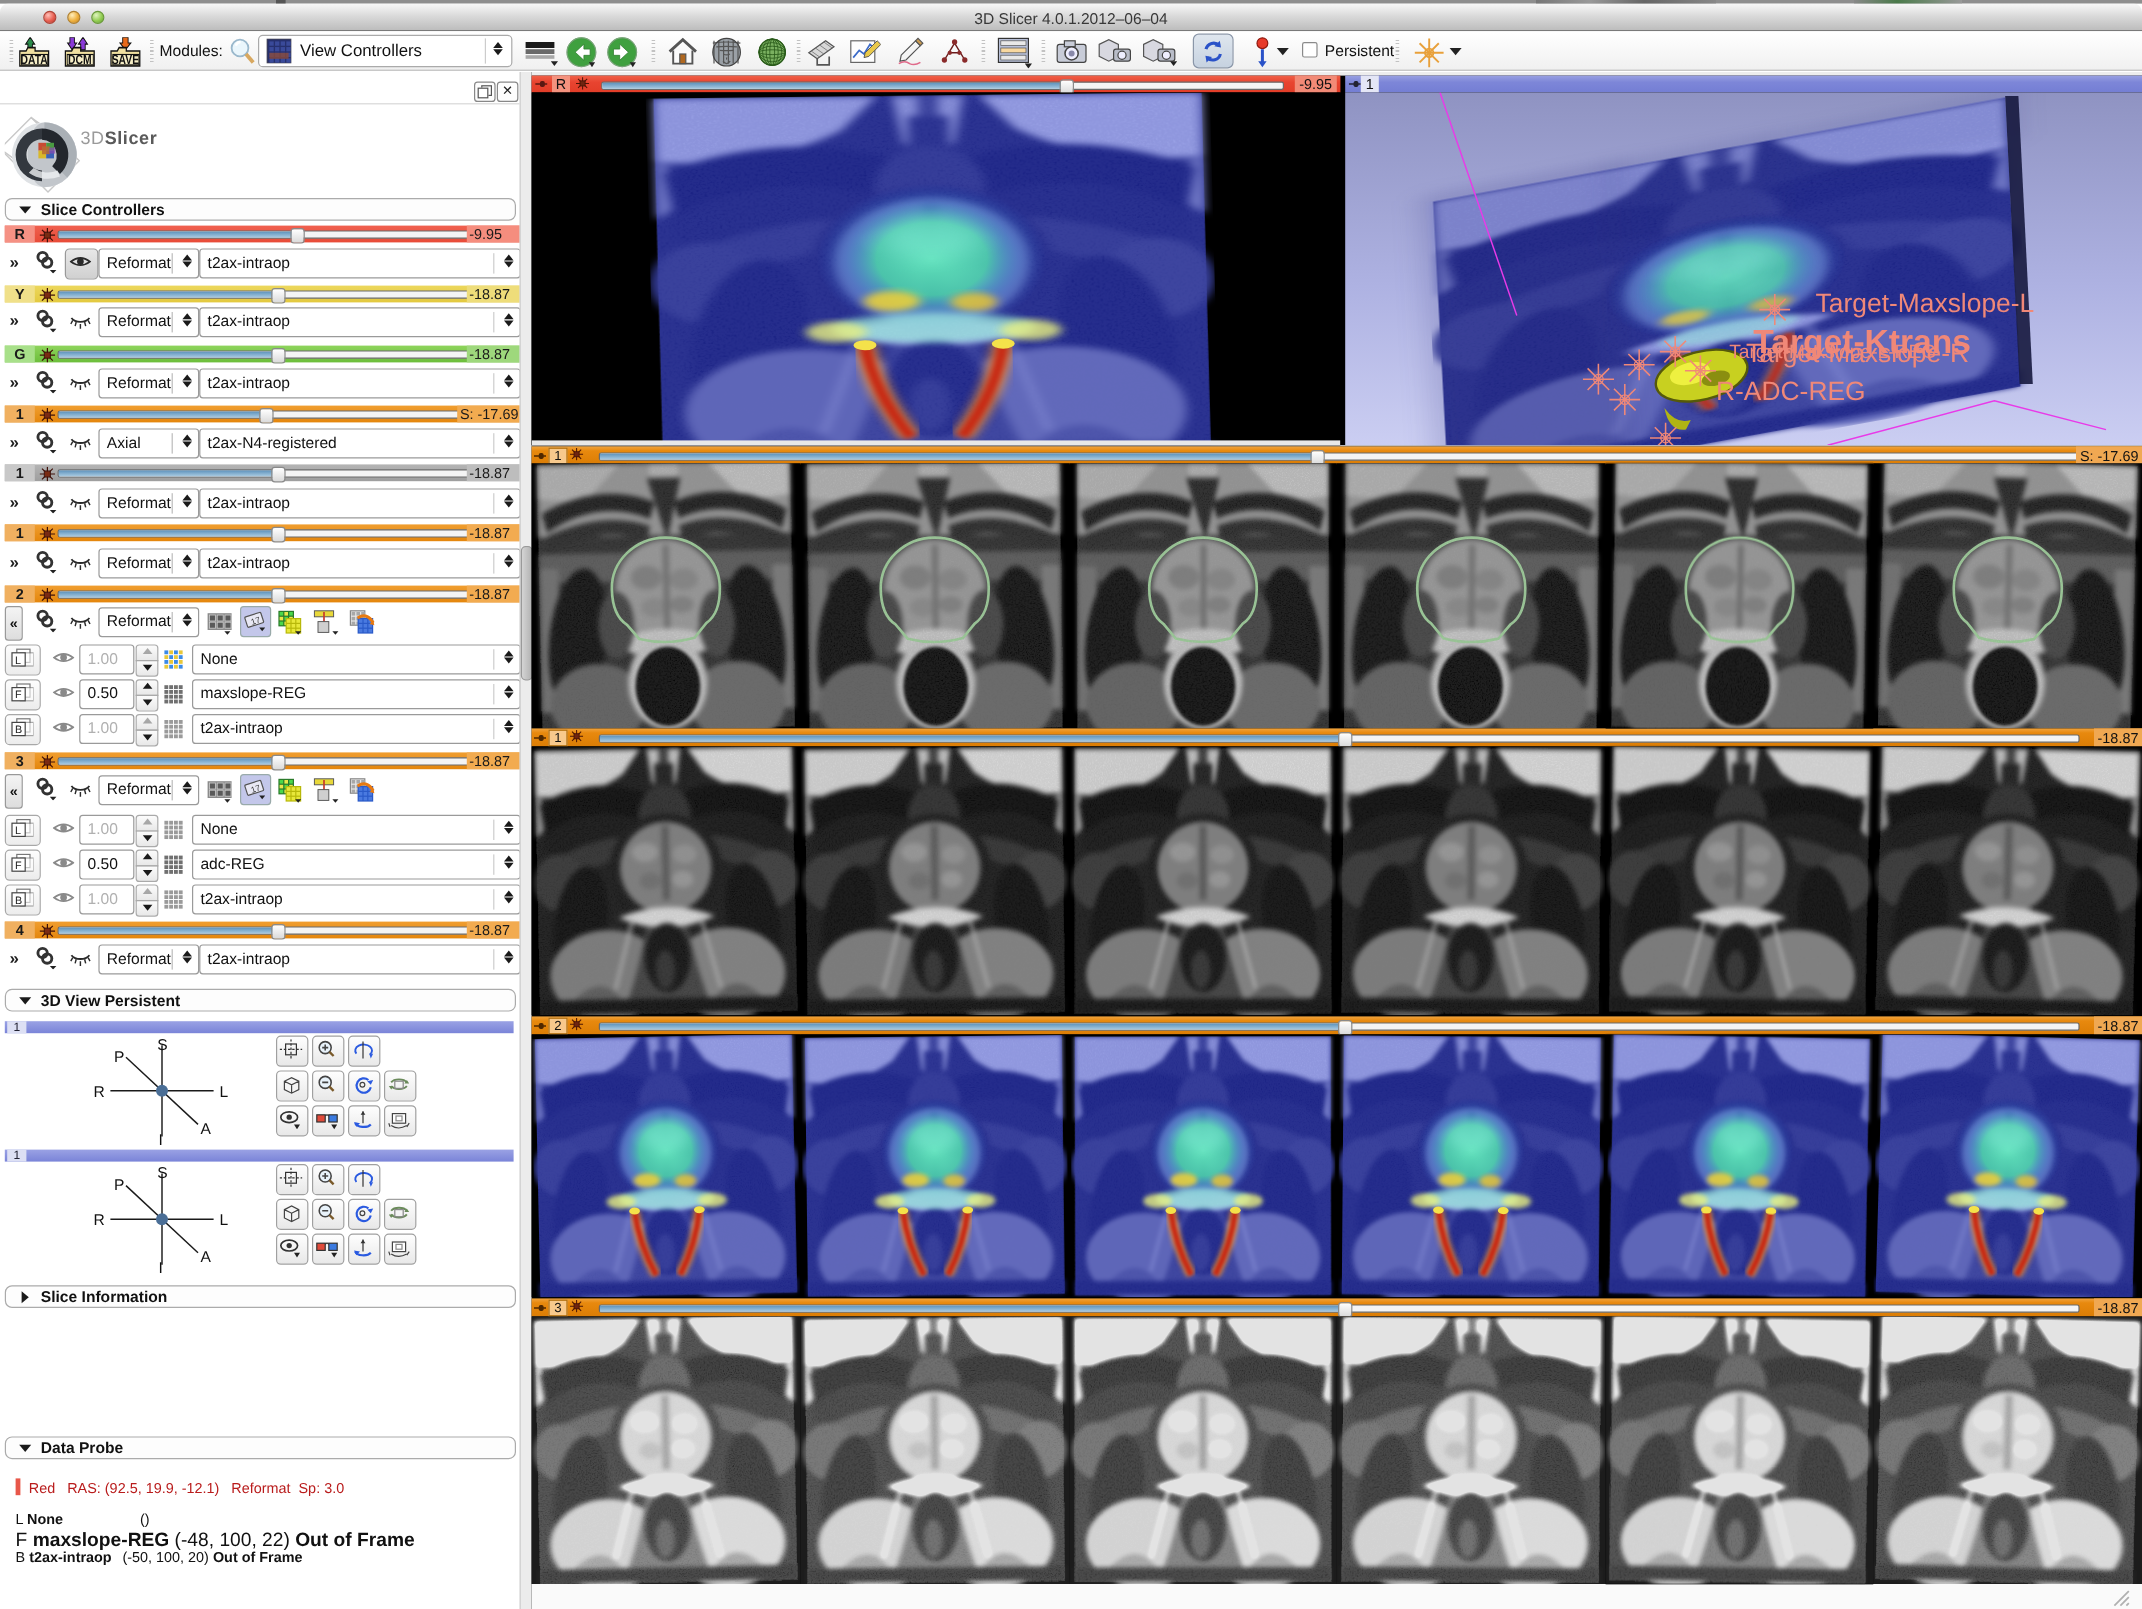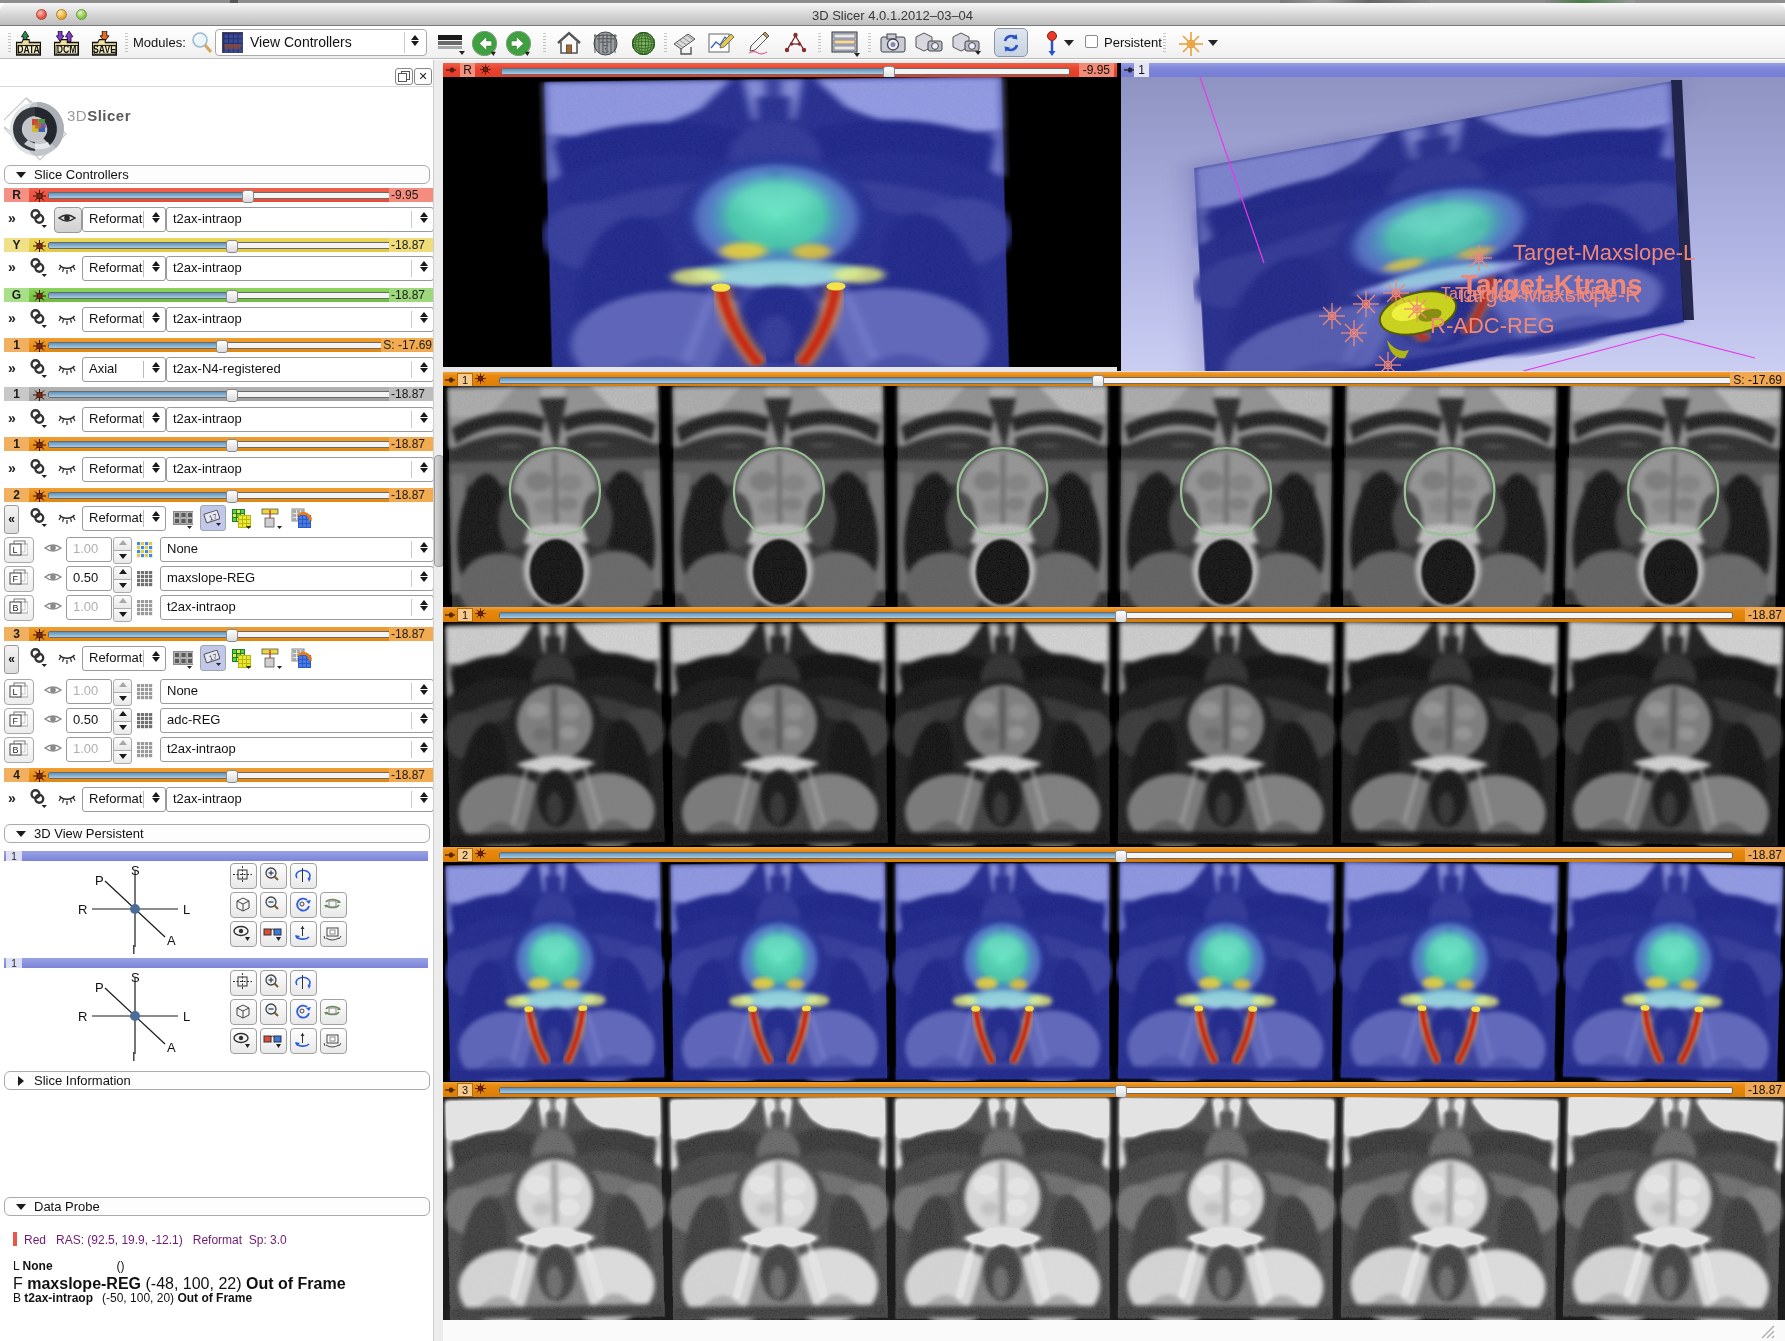--- a/index.html
+++ b/index.html
@@ -5,21 +5,21 @@
 body{width:1785px;height:1341px;font-family:"Liberation Sans",sans-serif;position:relative;background:#fff;overflow:hidden;}
 .abs{position:absolute;}
 #titlebar{left:0;top:3px;width:1785px;height:23px;background:linear-gradient(#f8f8f8,#d8d8d8 50%,#bdbdbd);border-bottom:1px solid #7a7a7a;border-radius:7px 7px 0 0;box-sizing:border-box;}
 .light{width:11px;height:11px;border-radius:50%;top:9px;}
 #ttext{width:1785px;top:8px;text-align:center;font-size:13px;color:#383838;}
 #toolbar{left:0;top:27px;width:1785px;height:32px;background:linear-gradient(#ffffff,#f0f0f0);border-bottom:1px solid #bbb;box-sizing:border-box;}
 .tsep{position:absolute;top:33px;width:3px;height:20px;background:repeating-linear-gradient(#c2c2c2 0 1px,rgba(0,0,0,0) 1px 3px);border-radius:1px;}
 #panel{left:0;top:60px;width:433px;height:1281px;background:#fff;font-size:13px;color:#111;}
 #pscroll{left:433px;top:60px;width:10px;height:1281px;background:#ececec;border-left:1px solid #cecece;}
 #pthumb{left:434px;top:455px;width:8px;height:110px;background:linear-gradient(90deg,#d4d4d4,#b2b2b2);border:1px solid #9a9a9a;border-radius:4px;}
-.sechdr{left:4px;width:424px;height:17px;border:1px solid #ababab;border-radius:6px;background:#fdfdfd;font-size:13px;color:#111;}
+.sechdr{left:4px;width:424px;height:17px;border:1px solid #ababab;border-radius:6px;background:#fdfdfd;font-size:13px;color:#111;font-weight:bold;}
 .tridown{position:absolute;left:11px;top:6px;width:0;height:0;border-left:5px solid transparent;border-right:5px solid transparent;border-top:6px solid #1a1a1a;}
 .triright{position:absolute;left:13px;top:4px;width:0;height:0;border-top:5px solid transparent;border-bottom:5px solid transparent;border-left:6px solid #1a1a1a;}
 .seclab{position:absolute;left:29px;top:1px;}
 .cbar{left:4px;width:430px;height:14px;font-size:12px;}
 .cbar .chip{position:absolute;left:0;top:0;width:25px;height:14px;text-align:center;font-weight:bold;color:#1a1a1a;line-height:15px;font-size:12px;}
 .cbar .val{position:absolute;right:0;top:0;height:14px;line-height:15px;color:#1a1a1a;padding:0 2px;min-width:41px;}
 .groove{position:absolute;top:4px;height:5px;background:#f4f4f4;border:1px solid #6a6a6a;border-radius:2px;}
 .gfill{position:absolute;left:0;top:0;height:5px;background:linear-gradient(#5f93bc,#a9cbe2);}
 .handle{position:absolute;top:-3px;width:10px;height:11px;background:linear-gradient(#ffffff,#dadada);border:1px solid #8a8a8a;border-radius:3px;}
 .crow{left:4px;width:430px;height:26px;}
@@ -28,21 +28,21 @@
 .spins{position:absolute;right:2px;top:2px;width:12px;}
 .csep{position:absolute;right:21px;top:3px;bottom:3px;width:1px;background:#bbb;}
 .uarr{width:0;height:0;border-left:4px solid transparent;border-right:4px solid transparent;border-bottom:5px solid #1a1a1a;margin:2px auto 1px;}
 .darr{width:0;height:0;border-left:4px solid transparent;border-right:4px solid transparent;border-top:5px solid #1a1a1a;margin:1px auto;}
 .chev{position:absolute;font-size:14px;color:#222;font-weight:bold;}
 .ebtn{position:absolute;width:26px;height:24px;border-radius:4px;}
 .spinbox{position:absolute;background:#fff;border:1px solid #9a9a9a;border-radius:3px;font-size:13px;color:#111;box-sizing:border-box;}
 .spinbox .sv{position:absolute;left:6px;top:3px;}
 .lfb{position:absolute;width:28px;height:24px;background:linear-gradient(#fdfdfd,#ececec);border:1px solid #a8a8a8;border-radius:4px;}
 .gicon{position:absolute;width:17px;height:17px;}
-#dataprobe{position:absolute;left:10px;font-size:12px;color:#701a75;}
+#dataprobe{position:absolute;left:10px;font-size:12px;color:#b91c1c;}
 .dpb{font-weight:bold;}
 
 #main{left:443px;top:60px;width:1342px;height:1281px;background:#000;}
 .vhdr{position:absolute;height:14px;font-size:12px;}
 .vchip{position:absolute;top:0px;width:15px;height:14px;text-align:center;line-height:15px;color:#111;}
 .orangebar{left:0;width:1342px;height:15px;background:linear-gradient(#f0a33d,#e8890e 25%,#db7d05);font-size:12px;}
 .obchip{position:absolute;left:14px;top:1px;width:14px;height:12px;background:#f8c98c;border:1px solid #b06c08;text-align:center;line-height:13px;color:#111;font-size:11px;}
 .obval{position:absolute;right:0;top:0;height:15px;line-height:16px;padding:0 3px;background:#f0a852;color:#111;}
 .tile{position:absolute;overflow:hidden;background:#000;}
 </style>
@@ -187,21 +187,21 @@
   </svg>
 
 <div class="abs" style="left:0;top:0;width:1785px;height:3px;background:#8e8e8e"></div>
 <div class="abs" style="left:230px;top:0;width:8px;height:3px;background:#555"></div>
 <div class="abs" style="left:1280px;top:0;width:150px;height:3px;background:linear-gradient(90deg,#777,#999 30%,#666 60%,#888)"></div>
 <div class="abs" style="left:1545px;top:0;width:90px;height:3px;background:linear-gradient(90deg,#888,#4a7a4a 40%,#999)"></div>
 <div id="titlebar" class="abs"></div>
 <div class="abs light" style="left:36px;background:radial-gradient(circle at 35% 30%,#ffc0b8,#e86052 55%,#b53a2e);border:1px solid #b04438;box-sizing:border-box"></div>
 <div class="abs light" style="left:56px;background:radial-gradient(circle at 35% 30%,#ffeebc,#eeb03e 55%,#c08428);border:1px solid #b08030;box-sizing:border-box"></div>
 <div class="abs light" style="left:76px;background:radial-gradient(circle at 35% 30%,#e0f4c0,#93cd53 55%,#64a032);border:1px solid #6a9a3a;box-sizing:border-box"></div>
-<div id="ttext" class="abs">3D Slicer 4.0.1.2012–03–04</div>
+<div id="ttext" class="abs">3D Slicer 4.0.1.2012–06–04</div>
 <div id="toolbar" class="abs"></div>
 <div class="tsep" style="left:8px"></div>
 <svg class="abs" style="left:15px;top:31px" width="27" height="25" viewBox="0 0 36 26" preserveAspectRatio="none">
     <path d="M16 11 l-5 0 l0-5 l-2.5 0 l5-6 l5 6 l-2.5 0 z" fill="#2a8a4a" stroke="#111" stroke-width="1"></path>
     <path d="M2 12 l7 0 l2-3 l8 0 l0 3 l15 0 l0 13 l-32 0 z" fill="#f0e0a0" stroke="#111" stroke-width="1.4"></path>
     <rect x="4" y="15" width="29" height="9" fill="#f6eec6" stroke="#111"></rect>
     <text x="18" y="23" font-size="11.5" font-weight="bold" text-anchor="middle" fill="#111">DATA</text>
   </svg>
 <svg class="abs" style="left:53px;top:31px" width="27" height="25" viewBox="0 0 36 26" preserveAspectRatio="none">
     <path d="M7 0 l5 0 l0 5 l2.5 0 l-5 6 l-5-6 l2.5 0 z" fill="#8a3ad8" stroke="#111" stroke-width="1"></path>

